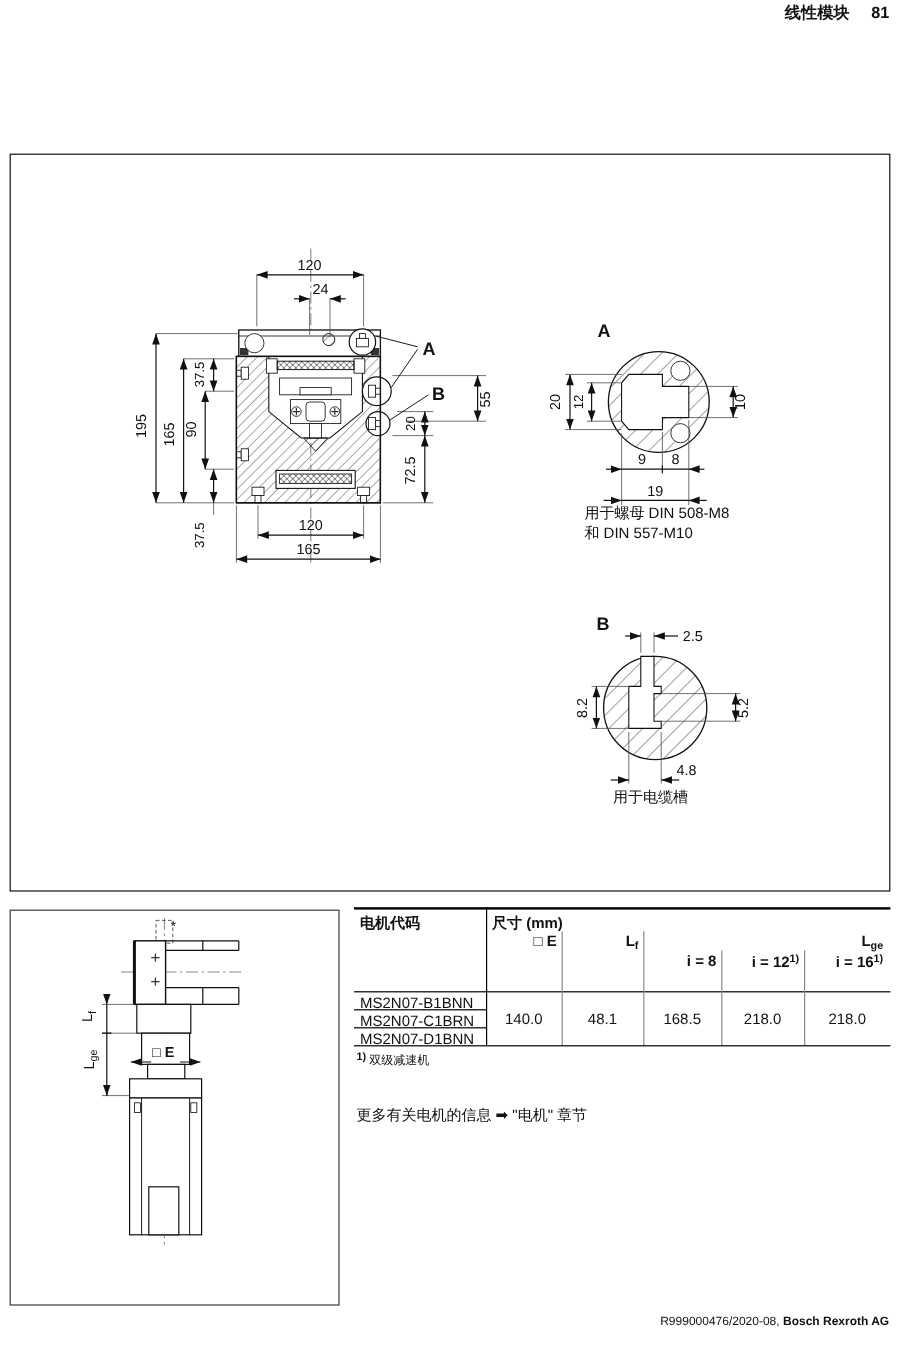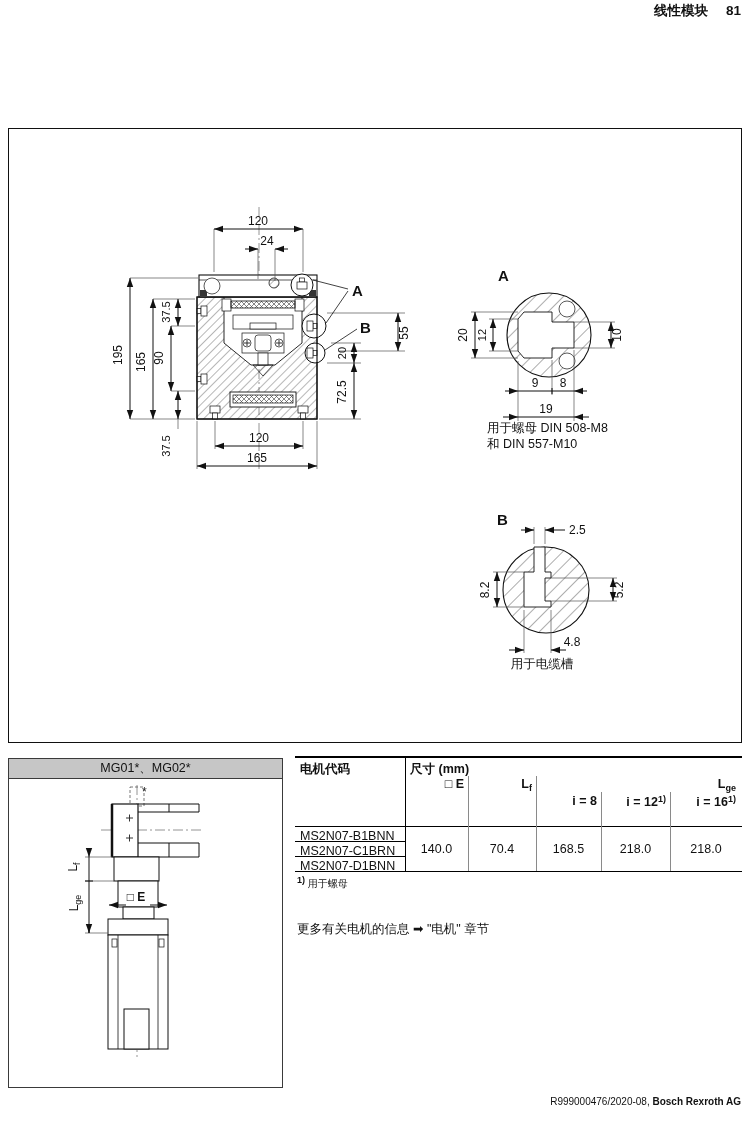--- a/index.html
+++ b/index.html
@@ -268,21 +268,20 @@
         <line class="dl" x1="500" y1="521" x2="515" y2="521" marker-end="url(#aE)"></line>
         <line class="dl" x1="557" y1="521" x2="542" y2="521" marker-end="url(#aE)"></line>
         <text class="dim" text-anchor="middle" x="563" y="517">4.8</text>
       </g>
       <text class="cap" text-anchor="middle" x="533" y="539">用于电缆槽</text>
     </g>
   </svg>
   </div>
 
   <div class="mgbox">
-    <div class="mghdr">MG01*、MG02*</div>
     <svg width="273" height="308" viewBox="0 0 273 308">
       <defs>
         <marker id="aE2" markerWidth="10" markerHeight="8" refX="9" refY="4" orient="auto" markerUnits="userSpaceOnUse">
           <path d="M0,0.8 L9,4 L0,7.2 z" fill="#111"></path>
         </marker>
       </defs>
       <line class="cl" x1="128" y1="6" x2="128" y2="278"></line>
       <line class="cl" x1="92" y1="51" x2="192" y2="51"></line>
       <text x="133" y="17" font-size="12">*</text>
       <rect x="121" y="8" width="14" height="19" fill="none" stroke="#555" stroke-width="0.8" stroke-dasharray="3 2"></rect>
@@ -337,33 +336,33 @@
 
     <div class="hline" style="left:295px;top:826px;width:447px;background:#000"></div>
 
     <div class="td" style="left:300px;top:829px">MS2N07-B1BNN</div>
     <div class="hline" style="left:295px;top:841px;width:110px;background:#000"></div>
     <div class="td" style="left:300px;top:844px">MS2N07-C1BRN</div>
     <div class="hline" style="left:295px;top:856px;width:110px;background:#000"></div>
     <div class="td" style="left:300px;top:859px">MS2N07-D1BNN</div>
 
     <div class="td center" style="left:405px;top:842px;width:63px">140.0</div>
-    <div class="td center" style="left:468px;top:842px;width:68px">70.4</div>
+    <div class="td center" style="left:468px;top:842px;width:68px">48.1</div>
     <div class="td center" style="left:536px;top:842px;width:65px">168.5</div>
     <div class="td center" style="left:601px;top:842px;width:69px">218.0</div>
     <div class="td center" style="left:670px;top:842px;width:72px">218.0</div>
 
     <div class="vline" style="left:405px;top:756px;height:115px;background:#000"></div>
     <div class="vline" style="left:468px;top:776px;height:95px;background:#8a8a8a"></div>
     <div class="vline" style="left:536px;top:776px;height:95px;background:#8a8a8a"></div>
     <div class="vline" style="left:601px;top:792px;height:79px;background:#8a8a8a"></div>
     <div class="vline" style="left:670px;top:792px;height:79px;background:#8a8a8a"></div>
     <div class="hline" style="left:295px;top:871px;width:447px;background:#000"></div>
   </div>
 
-  <div class="note noteSmall" style="top:875px"><sup style="font-weight:bold">1)</sup> <span>用于螺母</span></div>
+  <div class="note noteSmall" style="top:875px"><sup style="font-weight:bold">1)</sup> <span>双级减速机</span></div>
   <div class="note" style="top:921px">更多有关电机的信息 ➡ "电机" 章节</div>
 
   <div class="ftr">
     <span>R999000476/2020-08, </span><b>Bosch Rexroth AG</b>
   </div>
 
 </div>
 
 </body></html>

